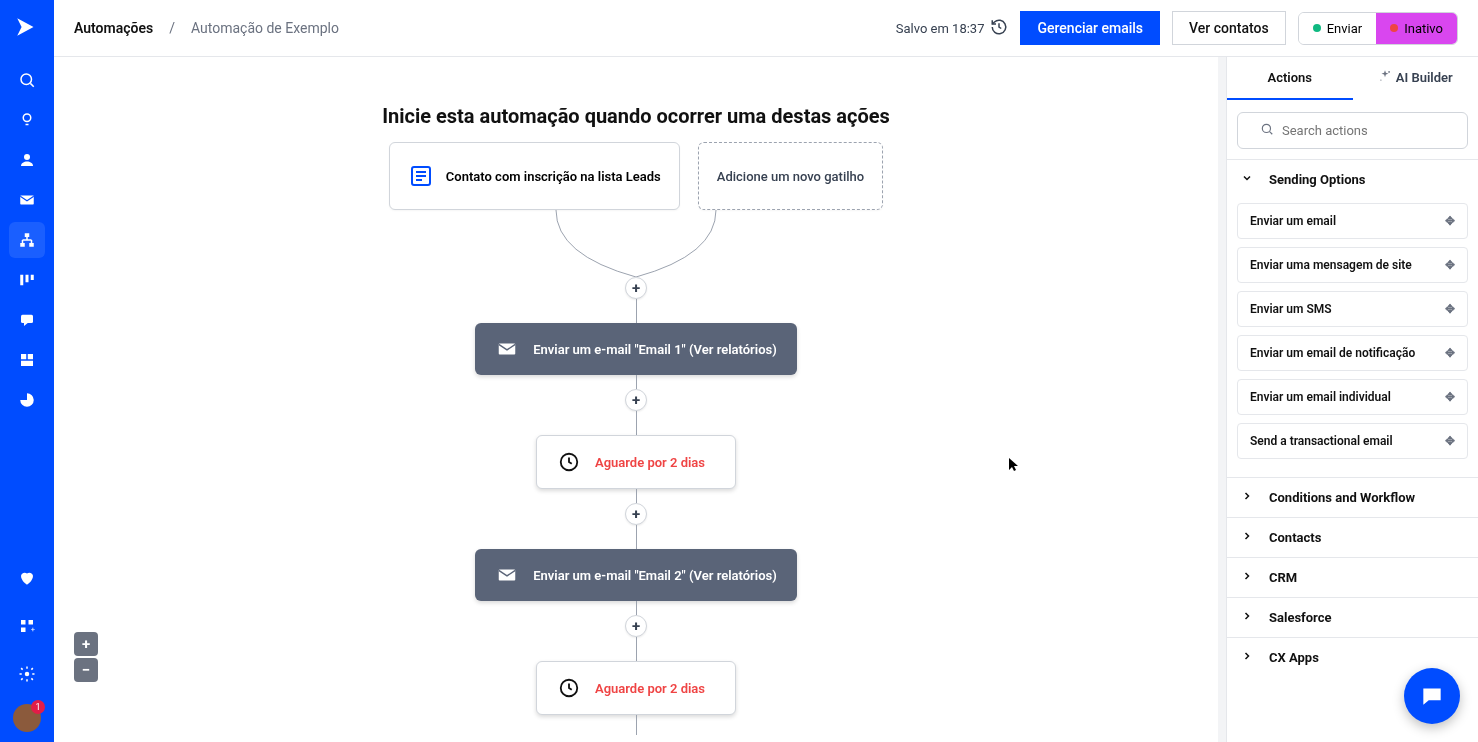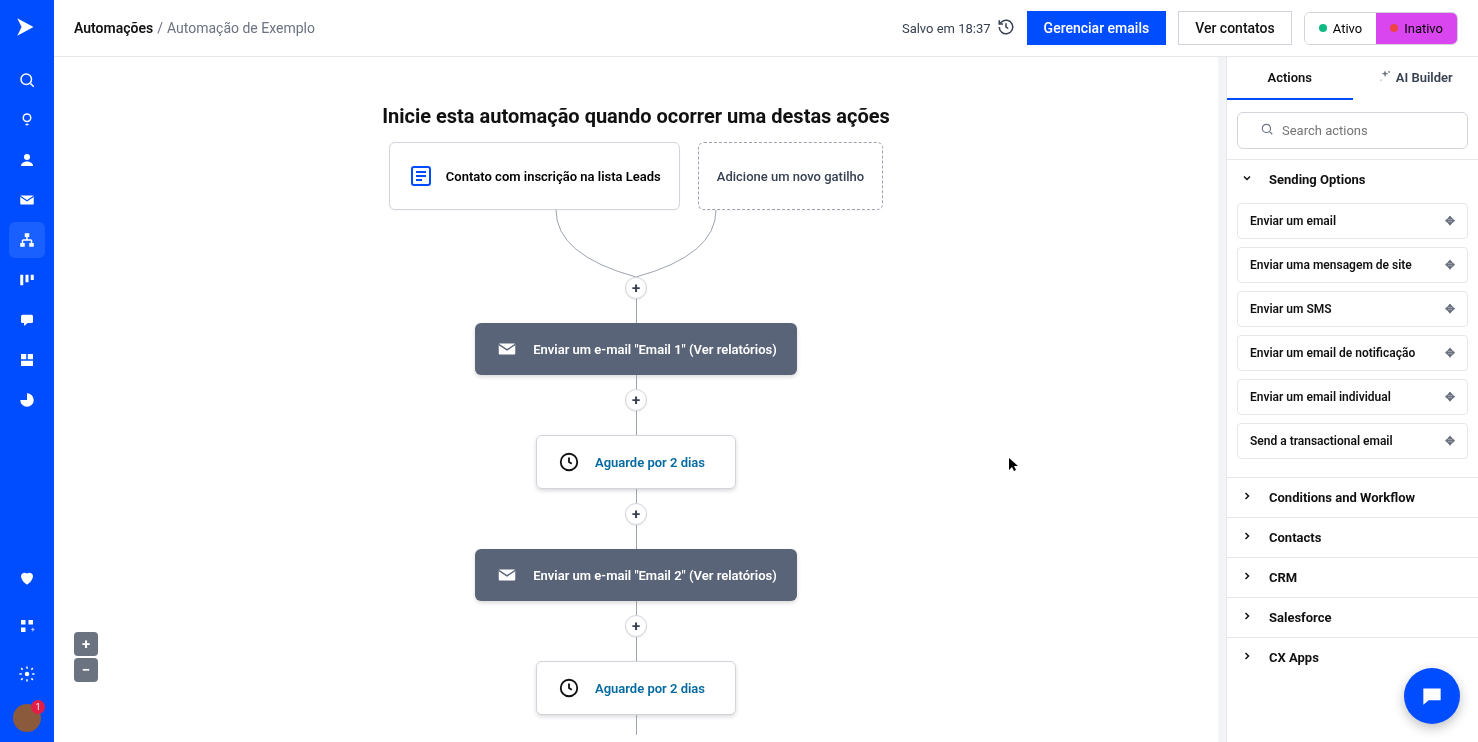--- a/index.html
+++ b/index.html
@@ -7,21 +7,21 @@
 .app{display:flex;height:100%}
 .sidebar{width:54px;background:#004cff;display:flex;flex-direction:column;align-items:center;padding-top:12px;color:#fff;position:relative}
 .sidebar .logo{width:30px;height:30px;margin-bottom:20px;display:flex;align-items:center;justify-content:center}
 .sidebar .nav-item{width:36px;height:36px;display:flex;align-items:center;justify-content:center;margin-bottom:4px;border-radius:6px;cursor:pointer;color:#fff}
 .sidebar .nav-item.active{background:#1a5fff}
 .sidebar .bottom{position:absolute;bottom:10px;display:flex;flex-direction:column;align-items:center;gap:8px}
 .sidebar .avatar{width:28px;height:28px;border-radius:50%;background:#8b5a3c;position:relative}
 .sidebar .avatar .badge{position:absolute;top:-4px;right:-4px;background:#e11d48;color:#fff;font-size:9px;width:14px;height:14px;border-radius:50%;display:flex;align-items:center;justify-content:center}
 .main{flex:1;display:flex;flex-direction:column}
 .topbar{height:57px;border-bottom:1px solid #e5e7eb;display:flex;align-items:center;padding:0 20px;justify-content:space-between}
-.breadcrumb{display:flex;align-items:center;gap:4px;font-size:14px;color:#111}
+.breadcrumb{display:flex;align-items:center;gap:16px;font-size:14px;color:#111}
 .breadcrumb .sep{color:#6b7280}
 .breadcrumb .current{color:#6b7280}
 .topbar-right{display:flex;align-items:center;gap:12px}
 .saved{font-size:13px;color:#374151;display:flex;align-items:center;gap:6px}
 .btn{padding:8px 16px;border-radius:0;font-size:14px;font-weight:500;cursor:pointer;border:1px solid transparent}
 .btn-primary{background:#004cff;color:#fff}
 .btn-outline{background:#fff;border:1px solid #d1d5db;color:#111}
 .toggle-group{display:flex;border:1px solid #d1d5db;border-radius:6px;overflow:hidden}
 .toggle-opt{padding:8px 14px;font-size:13px;display:flex;align-items:center;gap:6px;background:#fff;cursor:pointer}
 .toggle-opt.selected{background:#d946ef}
@@ -35,21 +35,21 @@
 .triggers{display:flex;gap:18px;margin-bottom:0}
 .trigger-card{background:#fff;border:1px solid #d1d5db;border-radius:6px;padding:20px 18px;display:flex;align-items:center;gap:12px;font-size:13px;font-weight:600;box-shadow:0 1px 2px rgba(0,0,0,0.04)}
 .trigger-card.dashed{border:1.5px dashed #9ca3af;color:#374151;font-weight:500}
 .trigger-card .ticon{width:26px;height:26px;display:flex;align-items:center;justify-content:center;color:#004cff}
 .connector{height:67px;position:relative;width:280px}
 .connector svg{position:absolute;top:0;left:0;width:100%;height:100%}
 .add-btn{width:22px;height:22px;border-radius:50%;background:#fff;border:1px solid #d1d5db;display:flex;align-items:center;justify-content:center;font-size:15px;font-weight:700;color:#374151;cursor:pointer;margin:0 auto;box-shadow:0 1px 2px rgba(0,0,0,0.08)}
 .vline{width:1px;background:#9ca3af;margin:0 auto}
 .node{border-radius:6px;padding:14px 20px;display:flex;align-items:center;gap:14px;font-size:13px;font-weight:600;min-width:200px;box-shadow:0 2px 4px rgba(0,0,0,0.15)}
 .node.email{background:#5a6478;color:#fff}
-.node.wait{background:#fff;border:1px solid #d1d5db;color:#0369a1}
+.node.wait{background:#fff;border:1px solid #d1d5db;color:#ef4444}
 .node .nicon{width:24px;height:24px;display:flex;align-items:center;justify-content:center}
 .right-panel{width:252px;border-left:1px solid #e5e7eb;background:#fff;display:flex;flex-direction:column}
 .rp-tabs{display:flex;border-bottom:2px solid transparent}
 .rp-tab{flex:1;padding:12px 8px;text-align:center;font-size:13px;font-weight:600;cursor:pointer;color:#374151;border-bottom:2px solid transparent;display:flex;align-items:center;justify-content:center;gap:4px}
 .rp-tab.active{border-bottom:2px solid #004cff;color:#111}
 .rp-search{padding:10px}
 .rp-search .sbox{border:1px solid #d1d5db;border-radius:6px;padding:8px 22px;display:flex;align-items:center;gap:8px}
 .rp-search input{border:none;outline:none;font-size:13px;flex:1}
 .rp-section{border-top:1px solid #e5e7eb}
 .rp-section-header{padding:12px 14px;font-size:13px;font-weight:700;display:flex;align-items:center;gap:16px;cursor:pointer;color:#111}
@@ -173,21 +173,21 @@
                 <path d="M3 12a9 9 0 1 0 3-6.7L3 8"></path>
                 <polyline points="3 3 3 8 8 8"></polyline>
                 <polyline points="12 7 12 12 15 14"></polyline>
               </svg></span>
         </div>
         <button class="btn btn-primary">Gerenciar emails</button>
         <button class="btn btn-outline">Ver contatos</button>
         <div class="toggle-group">
           <div class="toggle-opt">
               <span class="dot green"></span>
-              <span>Ativo</span>
+              <span>Enviar</span>
             </div>
           <div class="toggle-opt selected">
               <span class="dot red"></span>
               <span>Inativo</span>
             </div>
         </div>
       </div>
     </div>
 
     <div class="content">

